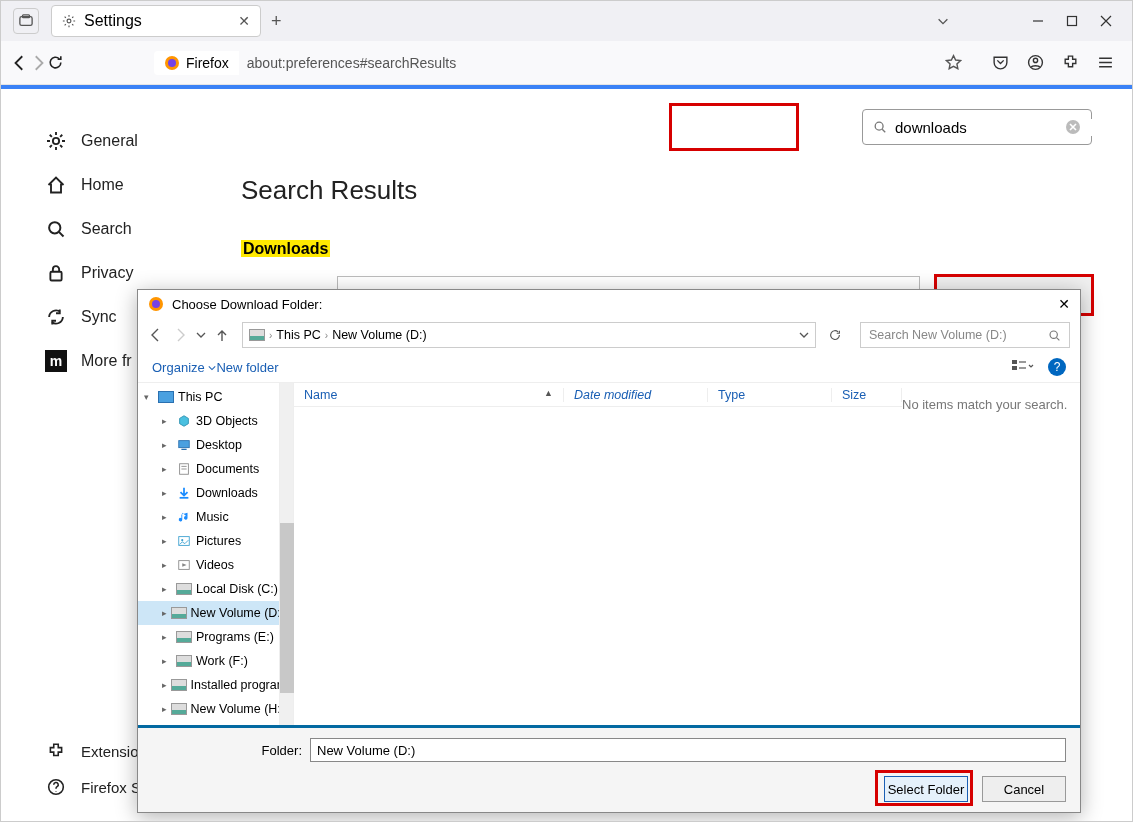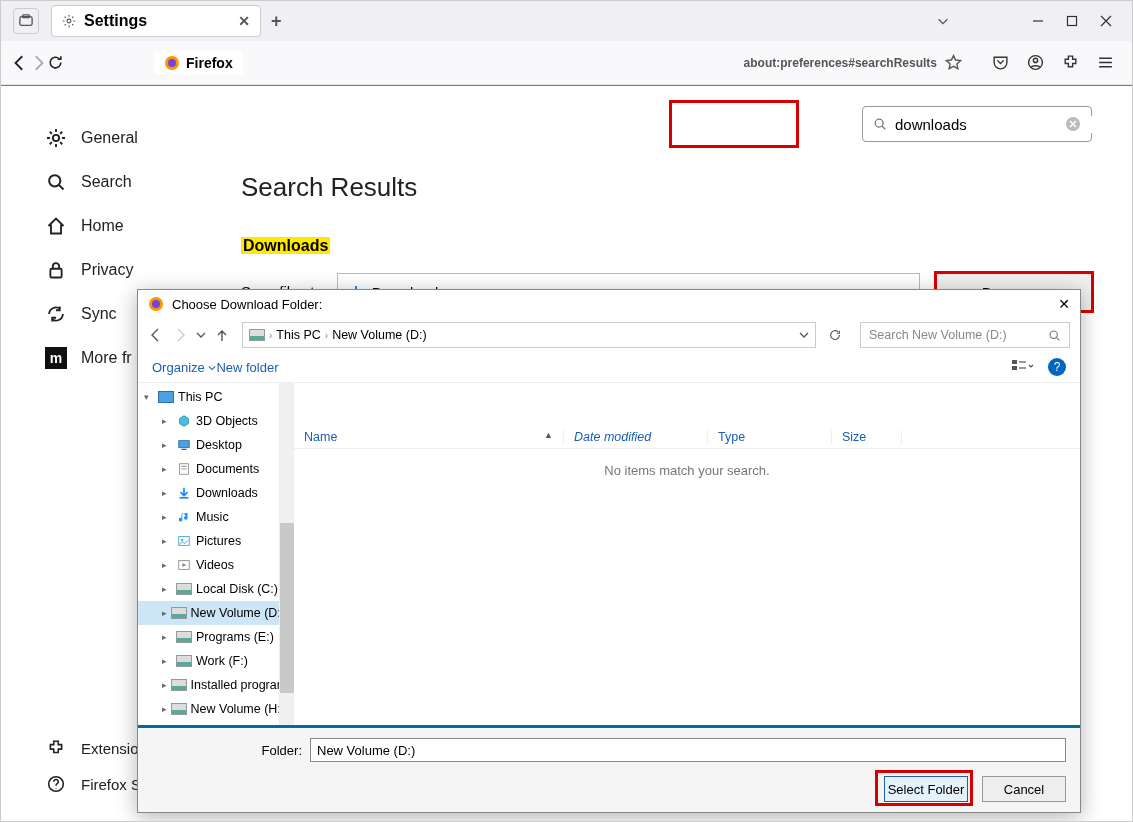--- a/index.html
+++ b/index.html
@@ -1,33 +1,33 @@
 <!DOCTYPE html>
 <html><head>
 <meta charset="utf-8">
 <style>
 * { box-sizing: border-box; margin: 0; padding: 0; font-family: "Segoe UI", Arial, sans-serif; }
 body { width: 1133px; height: 822px; background: #fff; position: relative; border: 1px solid #ccc; overflow: hidden; }
 
 
-.chrome-top { background: #f0f0f4; border-bottom: 1px solid #3b82f6; font-weight: bold; }
+.chrome-top { background: #f0f0f4; border-bottom: 4px solid #3b82f6; }
 .titlebar { display: flex; align-items: center; height: 40px; padding: 0 6px; }
 .spaces-btn { width: 26px; height: 26px; border: 1px solid #ccc; border-radius: 4px; display:flex;align-items:center;justify-content:center; margin: 0 6px; }
 .tab { display:flex; align-items:center; background:#fff; border:1px solid #ccc; border-radius:4px; height:32px; padding:0 10px; margin-left: 6px; min-width: 210px; }
 .tab .icon { margin-right: 8px; }
 .tab .close { margin-left: auto; font-size: 14px; color:#555; }
 .newtab { margin-left: 10px; color:#555; font-size: 18px;}
 .win-controls { margin-left: auto; display:flex; gap: 22px; padding-right: 14px; align-items:center; color:#333; }
 .dropdown-chev { margin-right: 60px; }
 .toolbar { display:flex; align-items:center; height: 44px; padding: 0 10px; background:#f9f9fb; border-bottom:1px solid #e5e5e5; }
 .toolbar .nav-btn { color:#888; }
 .toolbar .nav-btn.active { color:#222; }
 .urlbox { display:flex; align-items:center; margin-left: 90px; flex:1; }
 .url-identity { display:flex; align-items:center; background:#fff; border-radius:4px 0 0 4px; padding: 4px 10px; gap:6px; }
-.url-text { padding: 4px 8px; color:#555; font-size:12px; flex:1;text-align:right; }
+.url-text { padding: 4px 8px; color:#555; font-size:14px; flex:1; }
 .url-star { margin-left:auto; margin-right: 30px; color:#555; }
 .rt-icons { display:flex; gap: 18px; color:#333; padding-right: 8px; align-items:center;}
 
 
 .settings-body { display:flex; height: calc(100% - 84px); position:relative; }
 .sidebar { width: 210px; padding: 30px 0 12px 44px; }
 .side-item { display:flex; align-items:center; gap: 14px; height: 44px; font-size: 16px; color:#222; }
 .side-item .ic { width:22px; height:22px; display:flex;align-items:center;justify-content:center; }
 .side-bottom { position:absolute; bottom: 20px; left:44px; }
 .side-bottom .side-item { height: 36px; font-size: 15px; }
@@ -63,21 +63,21 @@
 .dlg-toolbar .right { margin-left:auto; display:flex; gap:14px; align-items:center;}
 .dlg-toolbar .help { width:18px;height:18px;border-radius:50%;background:#0067c0;color:#fff;font-size:12px;display:flex;align-items:center;justify-content:center;}
 .dlg-body { flex:1; display:flex; overflow:hidden; }
 .tree { width:142px; border-right:1px solid #eee; overflow:hidden; font-size:12.5px; padding-top:2px;}
 .scrollbar-tree { width:14px; background:#f0f0f0; border-right:1px solid #eee; position:relative;}
 .scrollbar-tree .thumb { position:absolute; top:140px; width:14px; height:170px; background:#c8c8c8;}
 .tree-row { display:flex; align-items:center; height:24px; gap:4px; padding-left:6px; white-space:nowrap; }
 .tree-row .exp { width:10px; font-size:9px; color:#666; }
 .tree-row.selected { background:#cde6f7; }
 .tree-row .fic { width:16px; height:16px; display:flex;align-items:center;justify-content:center; }
-.file-area { flex:1; display:flex; flex-direction:column;margin-top:42px; }
+.file-area { flex:1; display:flex; flex-direction:row; }
 .columns { display:flex; border-bottom:1px solid #eee; font-size:12.5px; color:#1a5fb4; height:24px; align-items:center; }
 .columns .col { padding:0 10px; border-right:1px solid #eee; }
 .columns .col.name { width:270px; display:flex; justify-content:space-between;}
 .columns .col.date { width:144px;font-style:italic; }
 .columns .col.type { width:124px; }
 .columns .col.size { width:70px; }
 .empty-msg { text-align:center; color:#777; font-size:13px; padding-top:14px;}
 .dlg-footer { border-top:3px solid #0369a1; padding:10px 14px; background:#f5f5f5; }
 .folder-row { display:flex; align-items:center; gap:8px; font-size:13px; margin-bottom:14px;}
 .folder-row label { width:150px; text-align:right; }
@@ -205,33 +205,33 @@
           <svg width="20" height="20" viewBox="0 0 16 16">
             <circle cx="8" cy="8" r="2.5" fill="none" stroke="#222" stroke-width="1.5"></circle>
             <path d="M8 .8v2.4M8 12.8v2.4M.8 8h2.4M12.8 8h2.4M3 3l1.7 1.7M11.3 11.3L13 13M13 3l-1.7 1.7M4.7 11.3L3 13" stroke="#222" stroke-width="1.5"></path>
           </svg>
         </span>
       <span>General</span>
     </div>
     <div class="side-item">
       <span class="ic">
           <svg width="20" height="20" viewBox="0 0 16 16">
-            <circle cx="7" cy="7" r="4.5" fill="none" stroke="#222" stroke-width="1.6"></circle>
-            <line x1="10.5" y1="10.5" x2="14" y2="14" stroke="#222" stroke-width="1.6"></line>
-          </svg>
-        </span>
-      <span>Search</span>
+            <path d="M2 8l6-6 6 6M4 7v7h8V7" fill="none" stroke="#222" stroke-width="1.5"></path>
+          </svg>
+        </span>
+      <span>Home</span>
     </div>
     <div class="side-item">
       <span class="ic">
           <svg width="20" height="20" viewBox="0 0 16 16">
-            <path d="M2 8l6-6 6 6M4 7v7h8V7" fill="none" stroke="#222" stroke-width="1.5"></path>
-          </svg>
-        </span>
-      <span>Home</span>
+            <circle cx="7" cy="7" r="4.5" fill="none" stroke="#222" stroke-width="1.6"></circle>
+            <line x1="10.5" y1="10.5" x2="14" y2="14" stroke="#222" stroke-width="1.6"></line>
+          </svg>
+        </span>
+      <span>Search</span>
     </div>
     <div class="side-item">
       <span class="ic">
           <svg width="20" height="20" viewBox="0 0 16 16">
             <rect x="3.5" y="7" width="9" height="7" rx="1" fill="none" stroke="#222" stroke-width="1.5"></rect>
             <path d="M5.5 7V5a2.5 2.5 0 015 0v2" fill="none" stroke="#222" stroke-width="1.5"></path>
           </svg>
         </span>
       <span>Privacy</span>
     </div>

